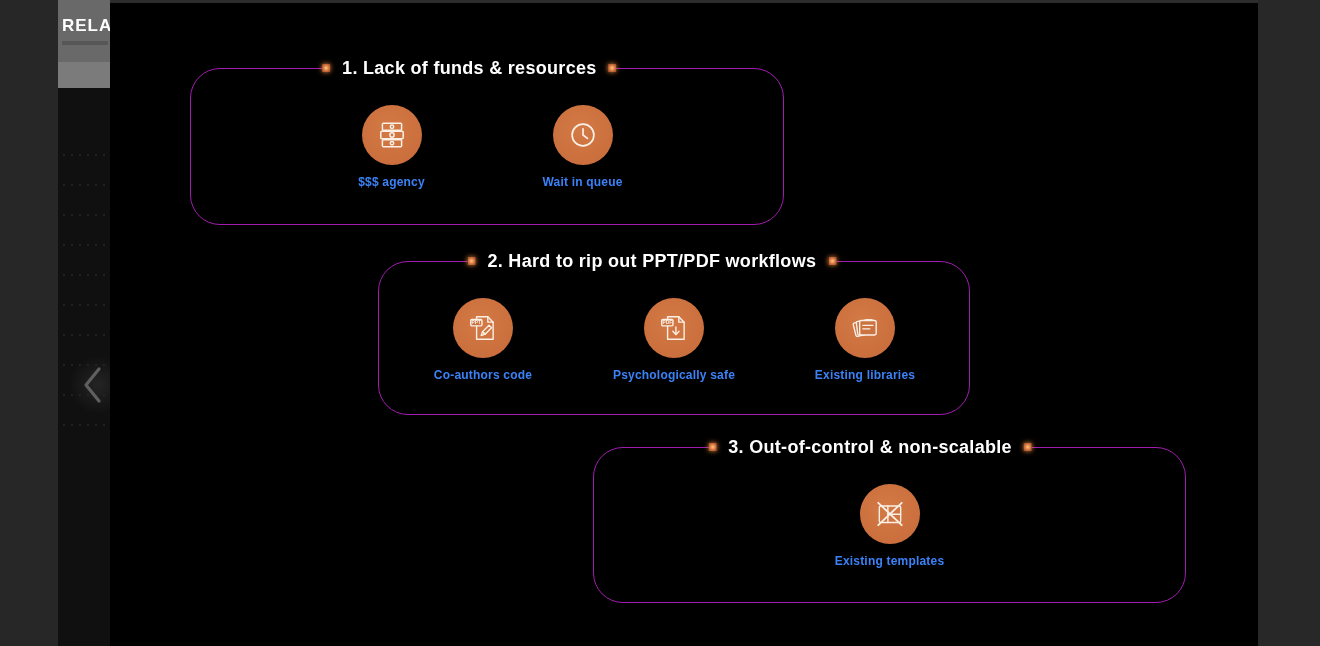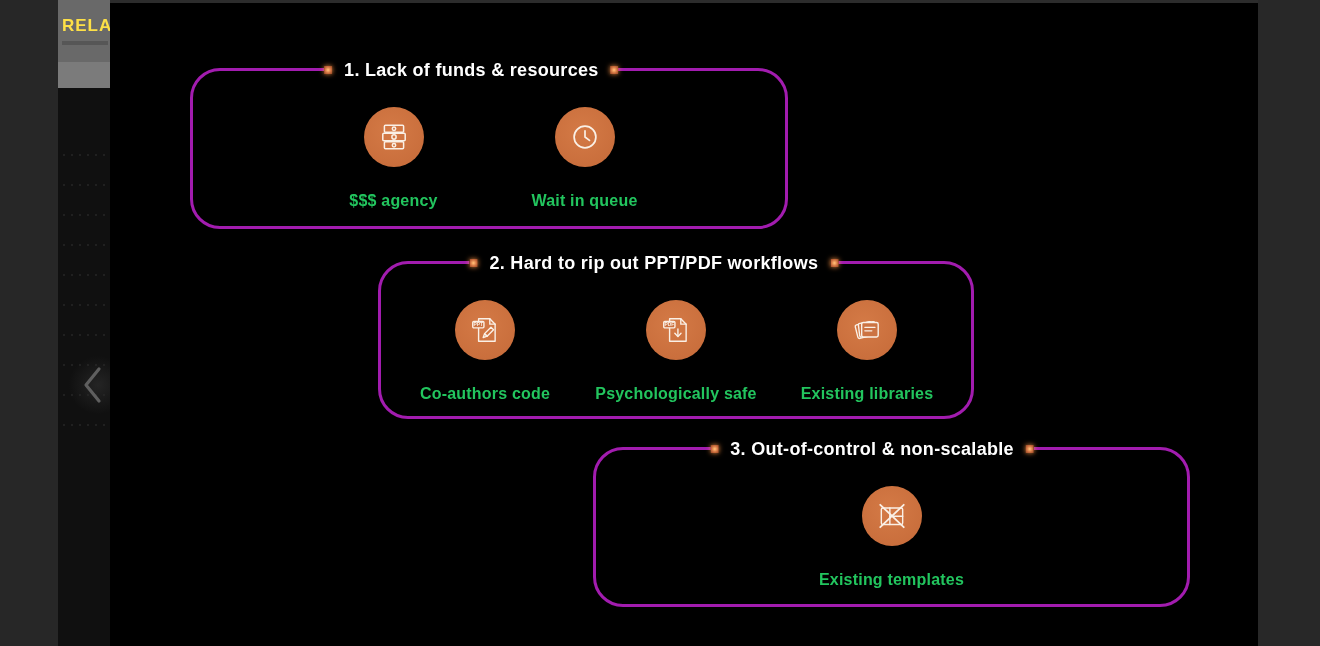--- a/index.html
+++ b/index.html
@@ -4,52 +4,52 @@
 <style>
   html,body{margin:0;padding:0;background:#000;}
   .page{position:relative;width:1320px;height:646px;background:#000;overflow:hidden;
         font-family:"Liberation Sans", sans-serif;}
   
   .gutter-left{position:absolute;left:0;top:0;width:58px;height:646px;background:#272727;}
   .gutter-right{position:absolute;left:1258px;top:0;width:62px;height:646px;background:#282828;}
   
   .bg-strip{position:absolute;left:58px;top:0;width:52px;height:646px;background:#101010;overflow:hidden;}
   .bg-header{position:absolute;left:0;top:0;width:52px;height:62px;background:#696969;overflow:hidden;}
-  .brand{font-weight:bold;font-size:17px;color:#fde047;letter-spacing:1px;margin:16px 0 0 4px;white-space:nowrap;}
+  .brand{font-weight:bold;font-size:17px;color:#ffffff;letter-spacing:1px;margin:16px 0 0 4px;white-space:nowrap;}
   .brand-sub{width:46px;height:4px;background:#4f4f4f;margin:5px 0 0 4px;opacity:.7;}
   .bg-subheader{position:absolute;left:0;top:62px;width:52px;height:26px;background:#7b7b7b;}
   .halftone{position:absolute;left:2px;top:140px;width:50px;height:310px;opacity:.55;
             background-image:radial-gradient(circle,#2e2e2e 1.2px,transparent 1.3px);
             background-size:8px 30px;}
   
   .prev-btn{position:absolute;left:68px;top:356px;width:50px;height:58px;border:none;cursor:pointer;
             background:radial-gradient(circle at 60% 50%, rgba(40,40,40,.85), rgba(20,20,20,0) 70%);
             display:flex;align-items:center;justify-content:center;padding:0;}
   
   .slide{position:absolute;left:110px;top:0;width:1148px;height:646px;background:#000;}
   .topline{position:absolute;left:0;top:0;width:1148px;height:3px;background:#2c2c2c;}
   
-  .group{position:absolute;border:3px solid #a21caf;border-radius:30px;text-decoration:underline;}
+  .group{position:absolute;border:1px solid #a21caf;border-radius:30px;text-decoration:underline;}
   .g1{left:80px;top:68px;width:592px;height:155px;}
   .g2{left:268px;top:261px;width:590px;height:152px;}
   .g3{left:483px;top:447px;width:591px;height:154px;}
   .legend{position:absolute;top:-14px;left:50%;transform:translateX(-56%);
           display:flex;align-items:center;background:#000;padding:0;}
   .gtitle{margin:0;padding:0 12px;font-size:18px;font-weight:bold;color:#ffffff;
           letter-spacing:.3px;line-height:26px;white-space:nowrap;}
   .dot{width:8px;height:8px;flex:0 0 8px;
        background:radial-gradient(circle,#ffb770 10%,#cf7040 55%,#8d431f 100%);
        box-shadow:0 0 5px rgba(255,150,70,.9);}
   .items{position:absolute;left:0;top:0;right:0;bottom:0;display:flex;
          justify-content:center;align-items:flex-start;padding-top:36px;}
   .item{width:191px;display:flex;flex-direction:column;align-items:center;}
   .circle{width:60px;height:60px;border-radius:50%;
           background:radial-gradient(circle at 45% 40%, #d47a46, #c96e3c 75%);
           display:flex;align-items:center;justify-content:center;}
-  .ilabel{margin-top:25px;font-size:16px;font-weight:600;color:#22c55e;
+  .ilabel{margin-top:10px;font-size:12px;font-weight:600;color:#3b82f6;
           letter-spacing:.2px;white-space:nowrap;}
   svg.ic{display:block;}
   .ic *{vector-effect:non-scaling-stroke;}
 </style>
 </head>
 <body>
 
 <div class="page">
 
   <div class="gutter-left"></div>

